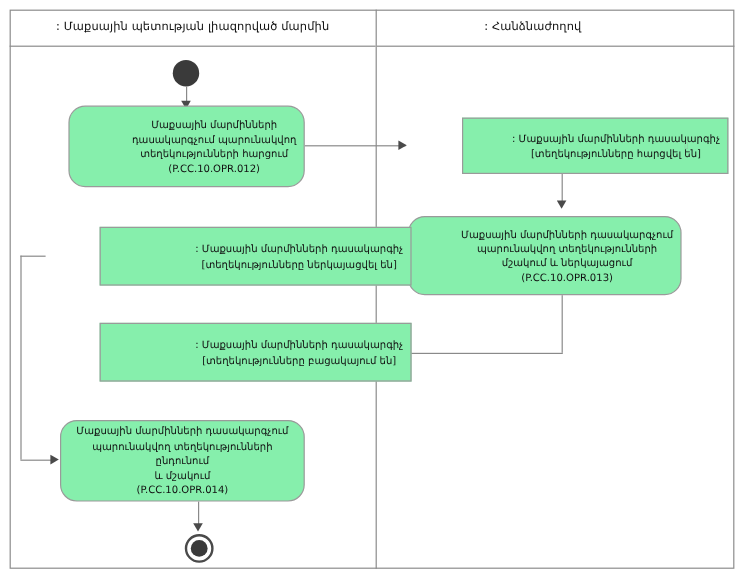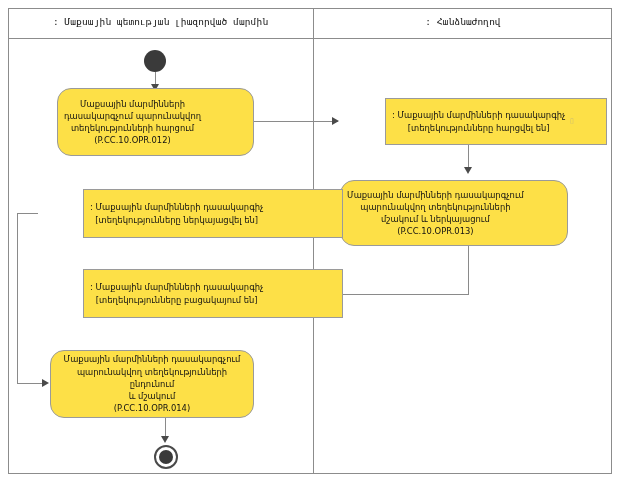--- a/index.html
+++ b/index.html
@@ -41,31 +41,30 @@
     background: #8c8c8c;
   }
   .lane-title {
     position: absolute;
     text-align: center;
     font-size: 9.5px;
     color: #111;
     line-height: 12px;
     letter-spacing: 0.1px;
     white-space: nowrap;
-    font-family: Liberation Mono, monospace;
   }
   
   .node {
     position: absolute;
     box-sizing: border-box;
-    background: #fde047;
+    background: #86efac;
     border: 1px solid #9a9a9a;
     display: flex;
     align-items: center;
-    justify-content: flex-start;
+    justify-content: flex-end;
     text-align: center;
     font-size: 8.4px;
     line-height: 12.2px;
     color: #111;
     padding: 2px 6px;
   }
   .node.rounded {
     border-radius: 14px;
   }
   .node.object {
@@ -145,21 +144,21 @@
 <body>
 
 <div id="canvas">
 
   <div class="lane-frame"></div>
   <div class="lane-divider" style="left:313px;"></div>
   <div class="lane-header-rule" style="left:8px; top:38px; width:305px;"></div>
   <div class="lane-header-rule" style="left:314px; top:38px; width:298px;"></div>
 
   <div class="lane-title" style="left:8px; top:17px; width:305px;">: Մաքսային պետության լիազորված մարմին</div>
-  <div class="lane-title" style="left:314px; top:17px; width:298px;text-align:center;">: Հանձնաժողով</div>
+  <div class="lane-title" style="left:295px; top:17px; width:298px;text-align:center;">: Հանձնաժողով</div>
 
   <div class="init-node" style="left:144px; top:50px;"></div>
   <div class="edge-v" style="left:155px; top:72px; height:16px;"></div>
   <div class="arrow down" style="left:151px; top:84px;"></div>
 
   <div class="node rounded" style="left:57px; top:88px; width:197px; height:68px;">
     <span class="node-text">Մաքսային մարմինների
 դասակարգչում պարունակվող
 տեղեկությունների հարցում
 (P.CC.10.OPR.012)</span>

